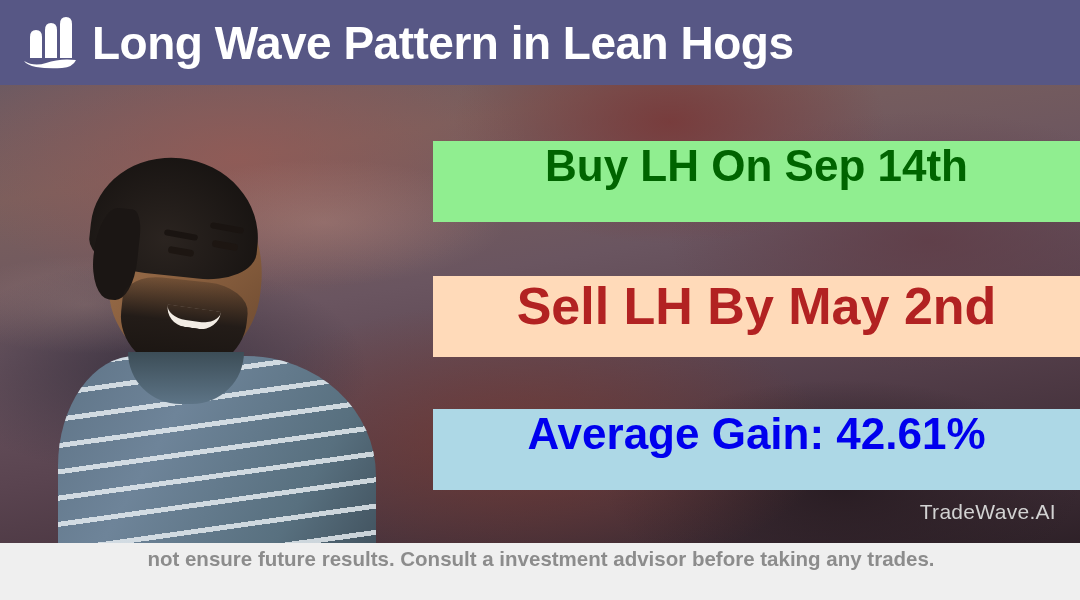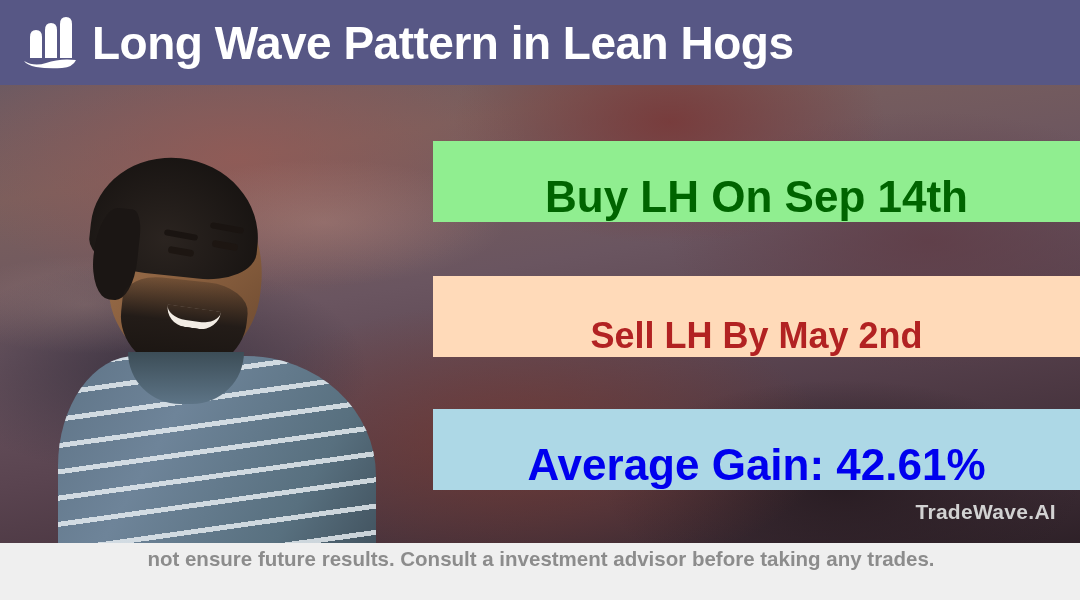--- a/index.html
+++ b/index.html
@@ -144,32 +144,32 @@
     position:absolute; left:62px; top:126px;
     width:28px; height:42px;
     background:#8a6041; border-radius:50% 30% 40% 50%;
   }
 
   
   .callouts { position:absolute; left:0; top:0; width:1080px; height:600px; z-index:4; }
   .callout {
     position:absolute;
     left:433px; width:647px;
-    display:flex; align-items:flex-end; justify-content:center;
+    display:flex; align-items:flex-start; justify-content:center;
     font-weight:bold;
     white-space:nowrap;
   }
   #box-buy  { top:141px; height:81px;  background:#90EE90; color:#006400; font-size:44px; }
-  #box-sell { top:276px; height:81px;  background:#FFDAB9; color:#B22222; font-size:36px; }
+  #box-sell { top:276px; height:81px;  background:#FFDAB9; color:#B22222; font-size:52px; }
   #box-gain { top:409px; height:81px;  background:#ADD8E6; color:#0000EE; font-size:44px; }
 
   
   .watermark {
     position:absolute; right:24px; top:500px;
-    color:#d2d2d2; font-size:21px; font-weight:bold;
+    color:#d2d2d2; font-size:21px; font-weight:normal;
     letter-spacing:.3px; z-index:6;
   }
 
   
   .disclaimer {
     position:absolute; left:0; top:543px;
     width:1080px; height:57px;
     background:#efefef;
     color:#8c8c8c;
     font-size:20.5px;

